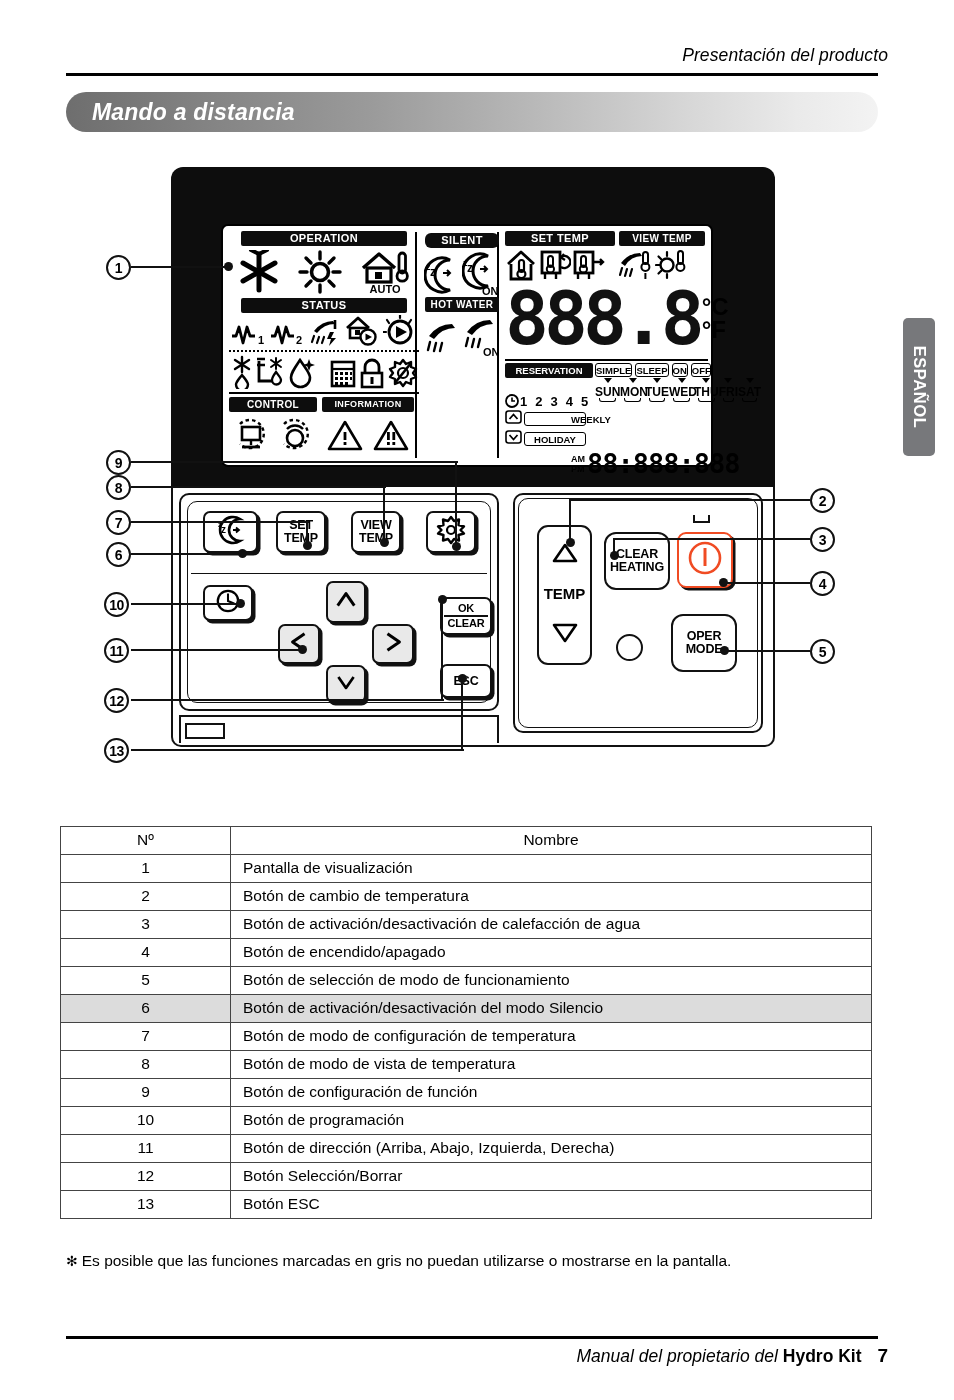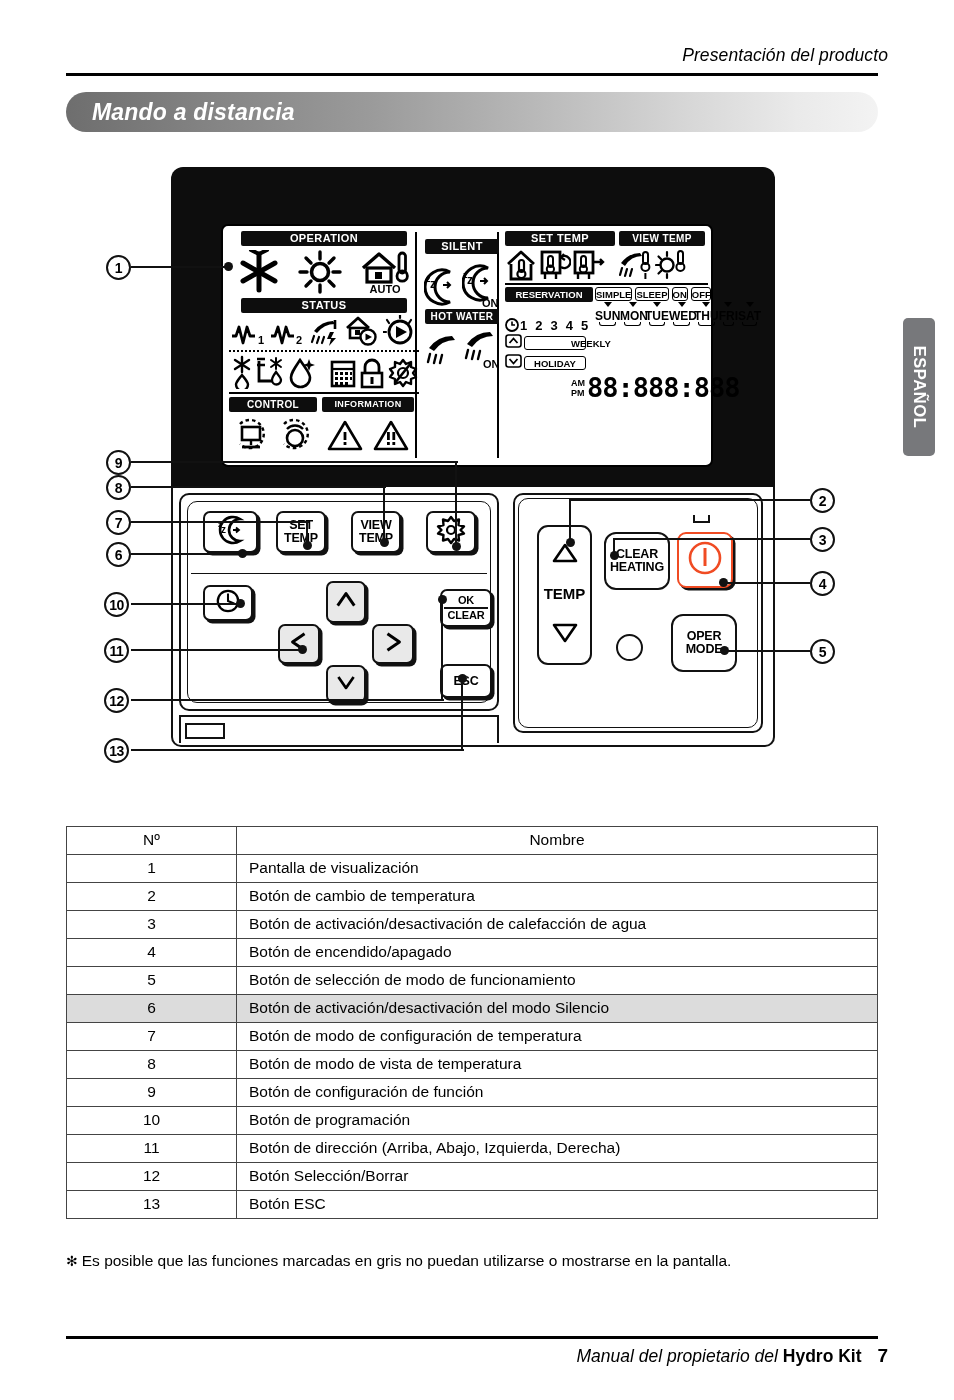--- a/index.html
+++ b/index.html
@@ -150,21 +150,21 @@
     display:flex; align-items:center; justify-content:center;
     background:#fff; letter-spacing:-.5px;
   }
   .lead { position:absolute; background:#111; }
   .lead-dot {
     position:absolute; width:9px; height:9px; border-radius:50%; background:#111;
   }
 
   
   #tbl {
-    position:absolute; left:66px; top:826px; width:812px;
+    position:absolute; left:60px; top:826px; width:812px;
     border-collapse:collapse;
     padding-left:12px;
   }
   #tbl td, #tbl th {
     border:1.3px solid #444;
     font-size:15.5px; font-weight:400; padding:4px 0 5px 0; height:28px;
   }
   #tbl th { font-weight:400; }
   #tbl .c-num { width:170px; text-align:center; }
   #tbl .c-name { text-align:left; padding-left:12px; }
@@ -419,21 +419,21 @@
                   <rect x="19.4" y="14" width="2.8" height="8" fill="#000"></rect>
                   <rect x="19.4" y="24" width="2.8" height="3" fill="#000"></rect>
                 </svg>
               </div>
             </div>
           </div>
         </div>
       </div>
 
       <div class="lcd-col" id="lcd-mid">
-        <div class="blk" style="width:74px;margin:8px auto;">SILENT</div>
+        <div class="blk" style="width:74px;margin:2px auto;border-radius:6px;">SILENT</div>
         <div class="icon-row" style="height:46px;margin-top:2px;">
           <div style="width:36px;height:42px;">
             <svg viewBox="0 0 36 42" width="36" height="42">
               <path d="M26 6 A17 17 0 1 0 26 36 A13.5 13.5 0 0 1 26 6 Z" fill="none" stroke="#000" stroke-width="3"></path>
               <text x="2" y="16" font-family="Liberation Sans, sans-serif" font-size="9" font-weight="bold" fill="#000">z</text>
               <text x="6" y="22" font-family="Liberation Sans, sans-serif" font-size="12" font-weight="bold" fill="#000">z</text>
               <path d="M19 19 L26 19 M23 16 L26 19 L23 22" stroke="#000" stroke-width="2" fill="none"></path>
             </svg>
           </div>
           <div style="width:38px;height:46px;position:relative;">
@@ -537,20 +537,27 @@
                 <line x1="3.5" y1="8.5" x2="6.5" y2="11.5"></line>
                   <line x1="3.5" y1="25.5" x2="6.5" y2="22.5"></line>
                 <line x1="12" y1="26" x2="12" y2="30"></line>
               </g>
               <rect x="23" y="3" width="5" height="13" rx="2.5" fill="none" stroke="#000" stroke-width="2"></rect>
               <circle cx="25.4" cy="19" r="4" fill="none" stroke="#000" stroke-width="2"></circle>
             </svg>
           </div>
         </div>
 
+        <div style="display:flex;align-items:center;height:78px;margin-top:-2px;">
+          <div class="seg-big" style="font-size:73px;letter-spacing:-5px;color:#111;line-height:72px;">888.8</div>
+          <div style="margin-left:2px;">
+            <div style="font-size:24px;font-weight:bold;line-height:22px;">°C</div>
+            <div style="font-size:24px;font-weight:bold;line-height:24px;">°F</div>
+          </div>
+        </div>
 
         <div class="solid-h" style="margin:1px 0 2px;"></div>
 
         <div style="display:flex;">
           <div style="width:88px;">
             <div class="blk" style="font-size:9.5px;letter-spacing:0;">RESERVATION</div>
             <div style="display:flex;align-items:center;margin-top:16px;">
               <span style="display:inline-block;width:14px;height:14px;">
                 <svg viewBox="0 0 14 14" width="14" height="14">
                   <circle cx="7" cy="7" r="6" fill="none" stroke="#000" stroke-width="1.8"></circle>
@@ -676,21 +683,21 @@
         </span>
       </div>
       <div class="btn grey" style="left:153px;top:178px;width:40px;height:38px;">
         <span>
           <svg viewBox="0 0 26 26" width="24" height="22">
               <path d="M4 7 L13 20 L22 7" fill="none" stroke="#000" stroke-width="3.2" stroke-linejoin="round"></path>
             </svg>
         </span>
       </div>
 
-      <div class="btn" style="left:267px;top:102px;width:52px;height:38px;flex-direction:column;">
+      <div class="btn" style="left:267px;top:110px;width:52px;height:38px;flex-direction:column;">
         <span class="btn-lbl sm">OK</span>
         <span style="width:44px;height:1.6px;background:#111;margin:1px 0;"></span>
         <span class="btn-lbl sm">CLEAR</span>
       </div>
 
       <div class="btn" style="left:267px;top:177px;width:52px;height:34px;">
         <span class="btn-lbl">ESC</span>
       </div>
 
       <div class="panel-outline" style="left:340px;top:6px;width:250px;height:240px;"></div>

